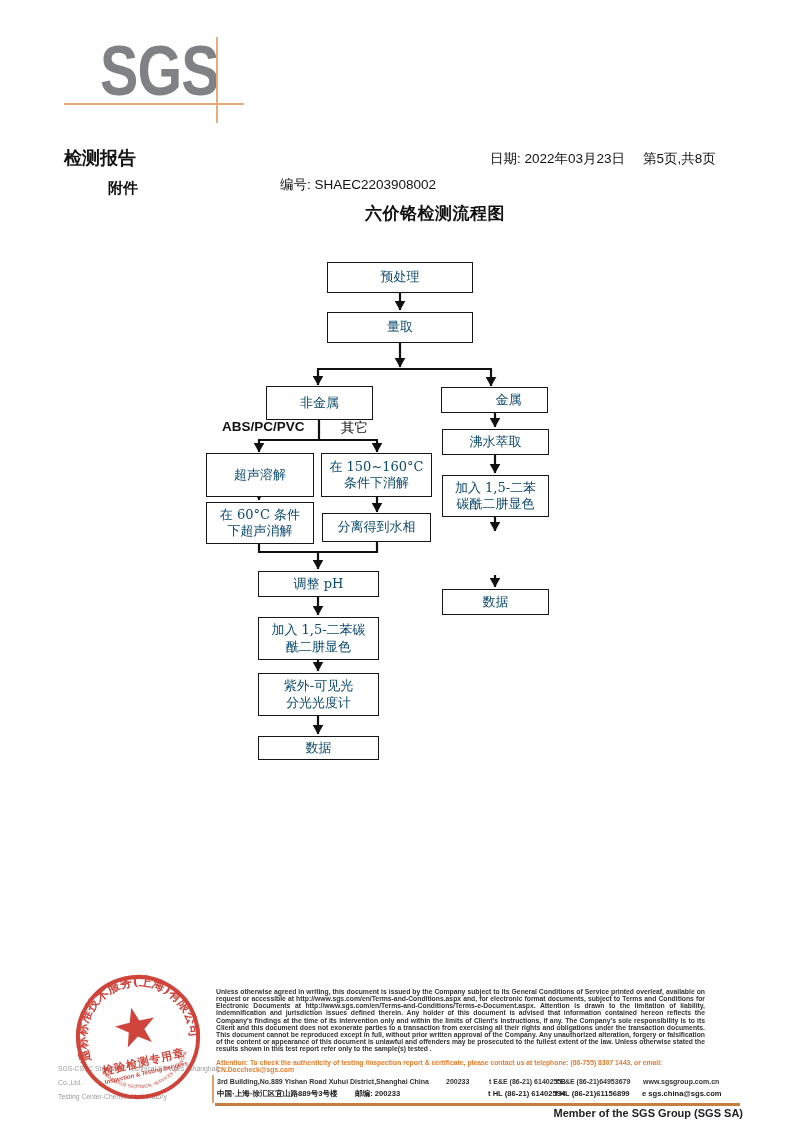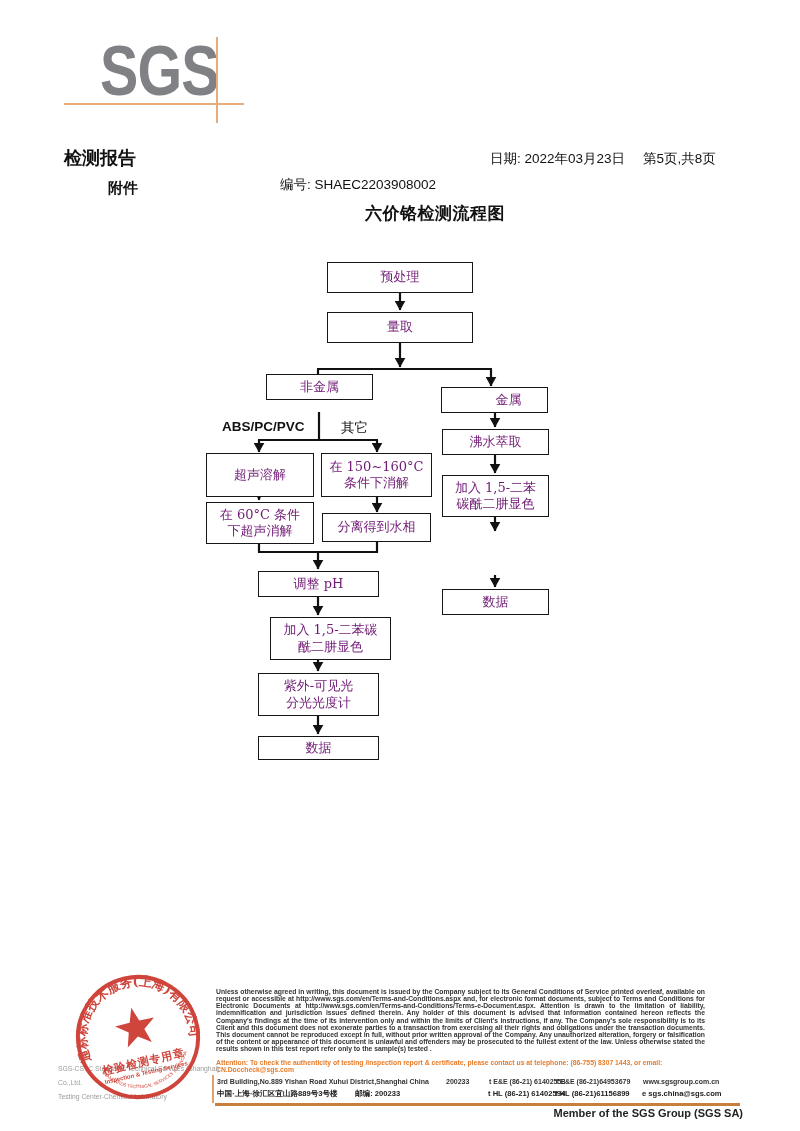--- a/index.html
+++ b/index.html
@@ -18,32 +18,32 @@
   .hdr{position:absolute;top:150px;font-size:13.5px;white-space:nowrap;}
   .hdr-no{left:280px;margin-top:26px;} .hdr-date{left:490px;} .hdr-page{left:643px;}
   .attachment{position:absolute;left:108px;top:179px;font-size:15px;font-weight:bold;}
   .fc-title{position:absolute;left:300px;top:202px;width:270px;text-align:center;
             font-size:17px;font-weight:bold;letter-spacing:.5px;}
 
   
   #flow-svg{position:absolute;left:0;top:0;width:800px;height:800px;pointer-events:none;}
   .fbox{position:absolute;box-sizing:border-box;border:1.5px solid #161616;background:#fff;
         display:flex;flex-direction:column;align-items:center;justify-content:center;
-        text-align:center;font-size:13px;line-height:16.5px;color:#701a75;
+        text-align:center;font-size:13px;line-height:16.5px;color:#0c4a6e;
         font-family:"DejaVu Serif","Liberation Serif",serif;}
   .b-preprocess{left:327px;top:262px;width:146px;height:31px;}
   .b-measure{left:327px;top:312px;width:146px;height:31px;}
-  .b-nonmetal{left:266px;top:374px;width:107px;height:26px;}
+  .b-nonmetal{left:266px;top:386px;width:107px;height:34px;}
   .b-metal{left:441px;top:387px;width:107px;height:26px;padding-left:28px;}
   .b-ultra{left:206px;top:453px;width:108px;height:44px;}
   .b-digest150{left:321px;top:453px;width:111px;height:44px;}
   .b-ultra60{left:206px;top:502px;width:108px;height:42px;}
   .b-separate{left:322px;top:513px;width:109px;height:29px;}
   .b-adjustph{left:258px;top:571px;width:121px;height:26px;}
-  .b-reagentL{left:258px;top:617px;width:121px;height:43px;margin-left:12px;}
+  .b-reagentL{left:258px;top:617px;width:121px;height:43px;}
   .b-uvL{left:258px;top:673px;width:121px;height:43px;}
   .b-dataL{left:258px;top:736px;width:121px;height:24px;}
   .b-boiling{left:442px;top:429px;width:107px;height:26px;}
   .b-reagentR{left:442px;top:475px;width:107px;height:42px;}
   .b-uvR{left:442px;top:533px;width:107px;height:42px;}
   .b-dataR{left:442px;top:589px;width:107px;height:26px;}
   .branch-label{position:absolute;font-size:13.5px;white-space:nowrap;}
   .bl-abs{left:222px;top:419px;font-weight:bold;font-family:"Liberation Sans",sans-serif;}
   .bl-other{left:341px;top:419px;font-family:"DejaVu Serif","Liberation Serif",serif;}
 

